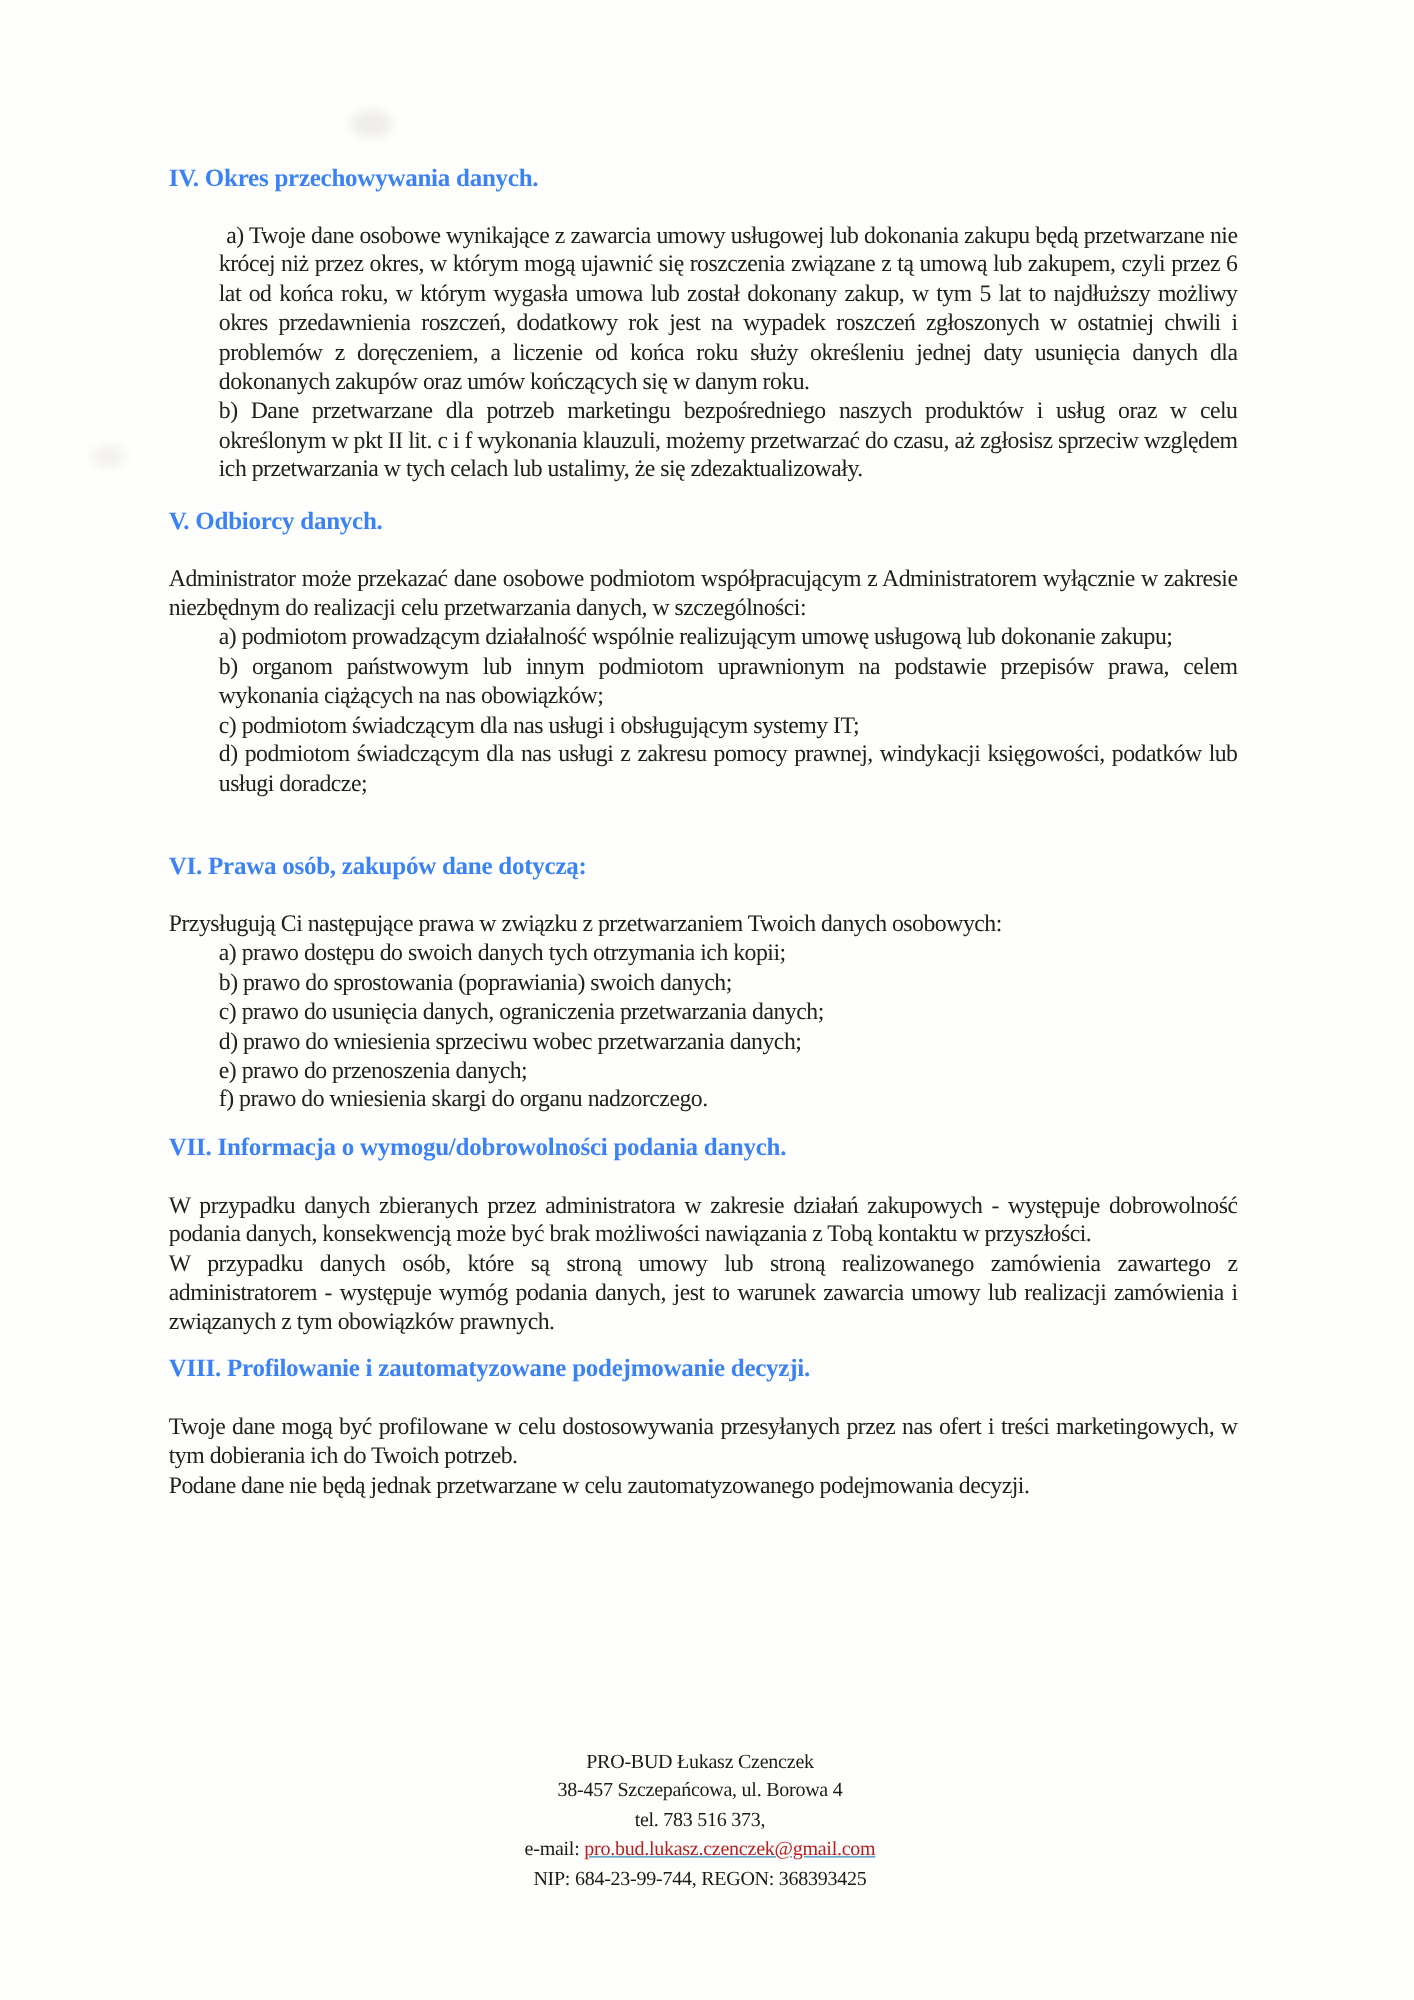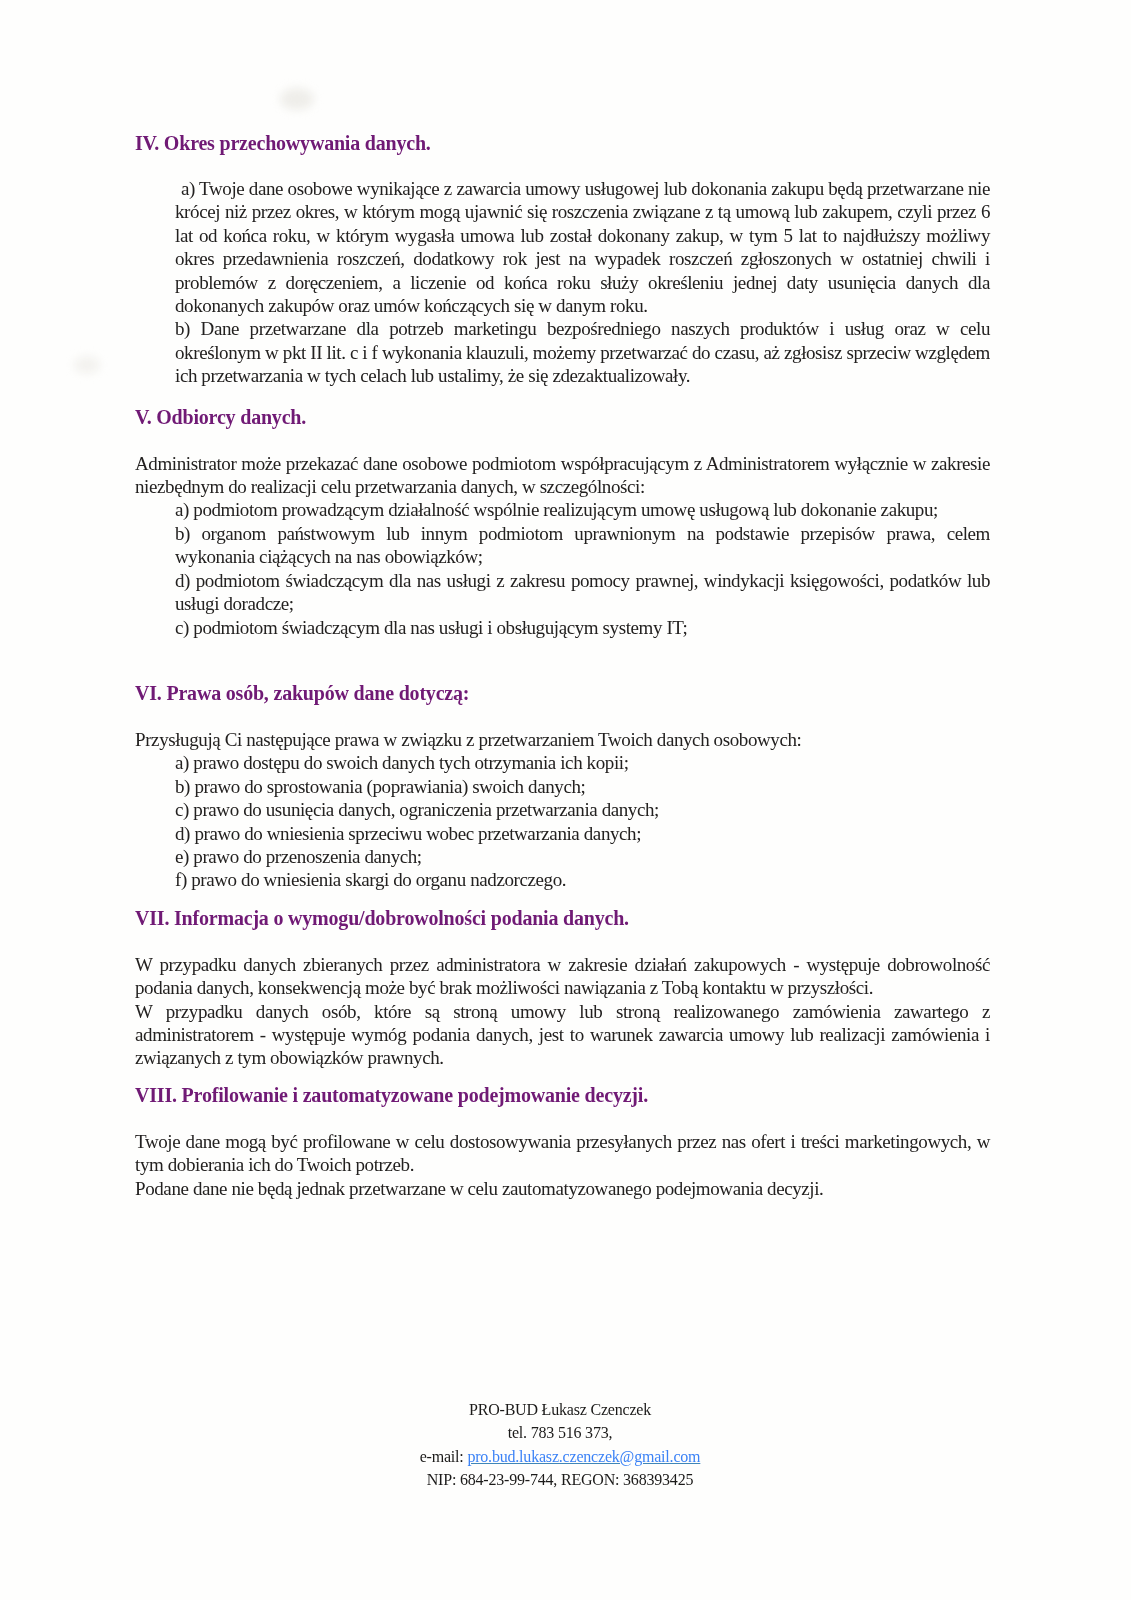--- a/index.html
+++ b/index.html
@@ -27,21 +27,21 @@
     font-size:19px;
     line-height:23.4px;
     letter-spacing:-0.4px;
     text-align:justify;
   }
   .doc h2{
     margin:0;
     font-size:20px;
     line-height:24px;
     font-weight:bold;
-    color:#701a75;
+    color:#3b82f6;
     letter-spacing:-0.2px;
     text-align:left;
   }
   .doc p{margin:0;}
   .sec-iv h2{margin-bottom:22px;}
   .indent{margin-left:40px;width:815px;}
   .first-line-space{text-indent:6px;}
   .sec-v h2{margin-top:17px;margin-bottom:23px;}
   .sec-v .list{margin-left:40px;width:815px;}
   .sec-v .list p.narrow{width:765px;}
@@ -55,21 +55,21 @@
     left:10px;top:1398px;
     width:1100px;
     text-align:center;
     color:#1b1a19;
     font-size:16px;
     line-height:23.4px;
     letter-spacing:-0.2px;
   }
   .footer p{margin:0;}
   .footer a{
-    color:#3b82f6;
+    color:#b91c1c;
     text-decoration:underline;
     text-decoration-color:#3f86b8;
     cursor:pointer;
   }
 </style>
 </head>
 <body>
 
 <div class="page">
 
@@ -85,22 +85,22 @@
         <p>b) Dane przetwarzane dla potrzeb marketingu bezpośredniego naszych produktów i usług oraz w celu określonym w pkt II lit. c i f wykonania klauzuli, możemy przetwarzać do czasu, aż zgłosisz sprzeciw względem ich przetwarzania w tych celach lub ustalimy, że się zdezaktualizowały.</p>
       </div>
     </section>
 
     <section class="sec-v">
       <h2>V. Odbiorcy danych.</h2>
       <p>Administrator może przekazać dane osobowe podmiotom współpracującym z Administratorem wyłącznie w zakresie niezbędnym do realizacji celu przetwarzania danych, w szczególności:</p>
       <div class="list">
         <p class="narrow">a) podmiotom prowadzącym działalność wspólnie realizującym umowę usługową lub dokonanie zakupu;</p>
         <p>b) organom państwowym lub innym podmiotom uprawnionym na podstawie przepisów prawa, celem wykonania ciążących na nas obowiązków;</p>
+        <p>c) podmiotom świadczącym dla nas usługi i obsługującym systemy IT;</p>
         <p>d) podmiotom świadczącym dla nas usługi z zakresu pomocy prawnej, windykacji księgowości, podatków lub usługi doradcze;</p>
-        <p>c) podmiotom świadczącym dla nas usługi i obsługującym systemy IT;</p>
       </div>
     </section>
 
     <section class="sec-vi">
       <h2>VI. Prawa osób, zakupów dane dotyczą:</h2>
       <p>Przysługują Ci następujące prawa w związku z przetwarzaniem Twoich danych osobowych:</p>
       <div class="list">
         <p>a) prawo dostępu do swoich danych tych otrzymania ich kopii;</p>
         <p>b) prawo do sprostowania (poprawiania) swoich danych;</p>
         <p>c) prawo do usunięcia danych, ograniczenia przetwarzania danych;</p>
@@ -119,18 +119,19 @@
     <section class="sec-viii">
       <h2>VIII. Profilowanie i zautomatyzowane podejmowanie decyzji.</h2>
       <p>Twoje dane mogą być profilowane w celu dostosowywania przesyłanych przez nas ofert i treści marketingowych, w tym dobierania ich do Twoich potrzeb.</p>
       <p>Podane dane nie będą jednak przetwarzane w celu zautomatyzowanego podejmowania decyzji.</p>
     </section>
 
   </main>
 
   <footer class="footer">
     <p>PRO-BUD Łukasz Czenczek</p>
+    <p>38-457 Szczepańcowa, ul. Borowa 4</p>
     <p>tel. 783 516 373,</p>
     <p><span>e-mail: </span><a href="#">pro.bud.lukasz.czenczek@gmail.com</a></p>
     <p>NIP: 684-23-99-744, REGON: 368393425</p>
   </footer>
 
 </div>
 
 </body></html>

